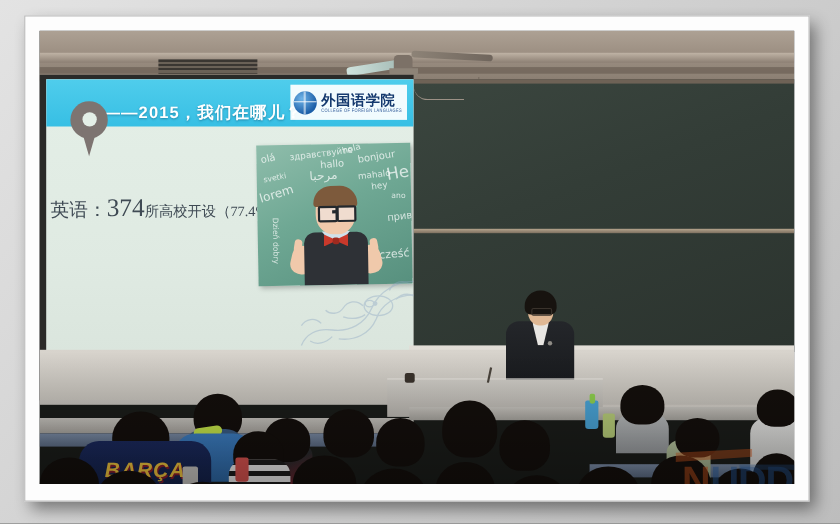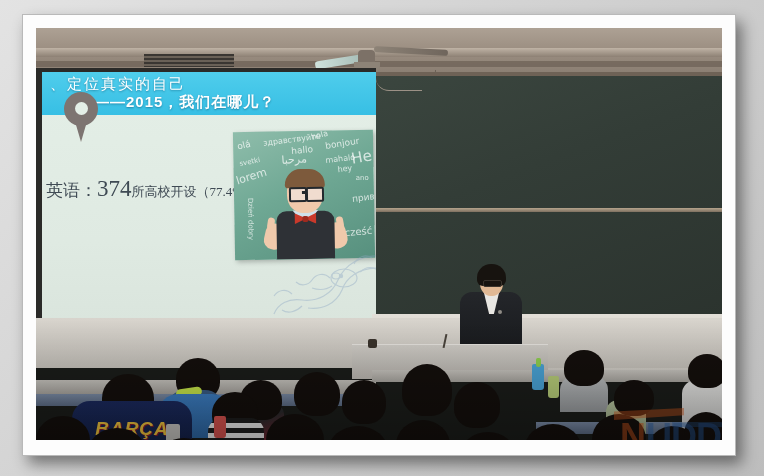--- a/index.html
+++ b/index.html
@@ -235,22 +235,28 @@
 
       <div class="board"></div>
       <div class="board-topedge"></div>
       <div class="board-rail"></div>
       <div class="board-wire"></div>
 
       <div class="screen-frame">
         <div class="slide">
 
           <div class="slide-header">
-            <div class="hdr-line1">、定位真实的自己</div>
             <div class="hdr-line2">——2015，我们在哪儿？</div>
+            <div class="logo-box">
+              <div class="logo-globe"></div>
+              <div class="logo-txt">
+                <div class="logo-cn">外国语学院</div>
+                <div class="logo-en">COLLEGE OF FOREIGN LANGUAGES</div>
+              </div>
+            </div>
           </div>
 
           <div class="pin"></div>
           <div class="pin-tail"></div>
           <div class="pin-hole"></div>
 
 
           <div class="statline">
             <span>英语：</span><span class="num">374</span><span class="sm">所高校开设</span><span class="sm">（77.4%）</span>
           </div>

